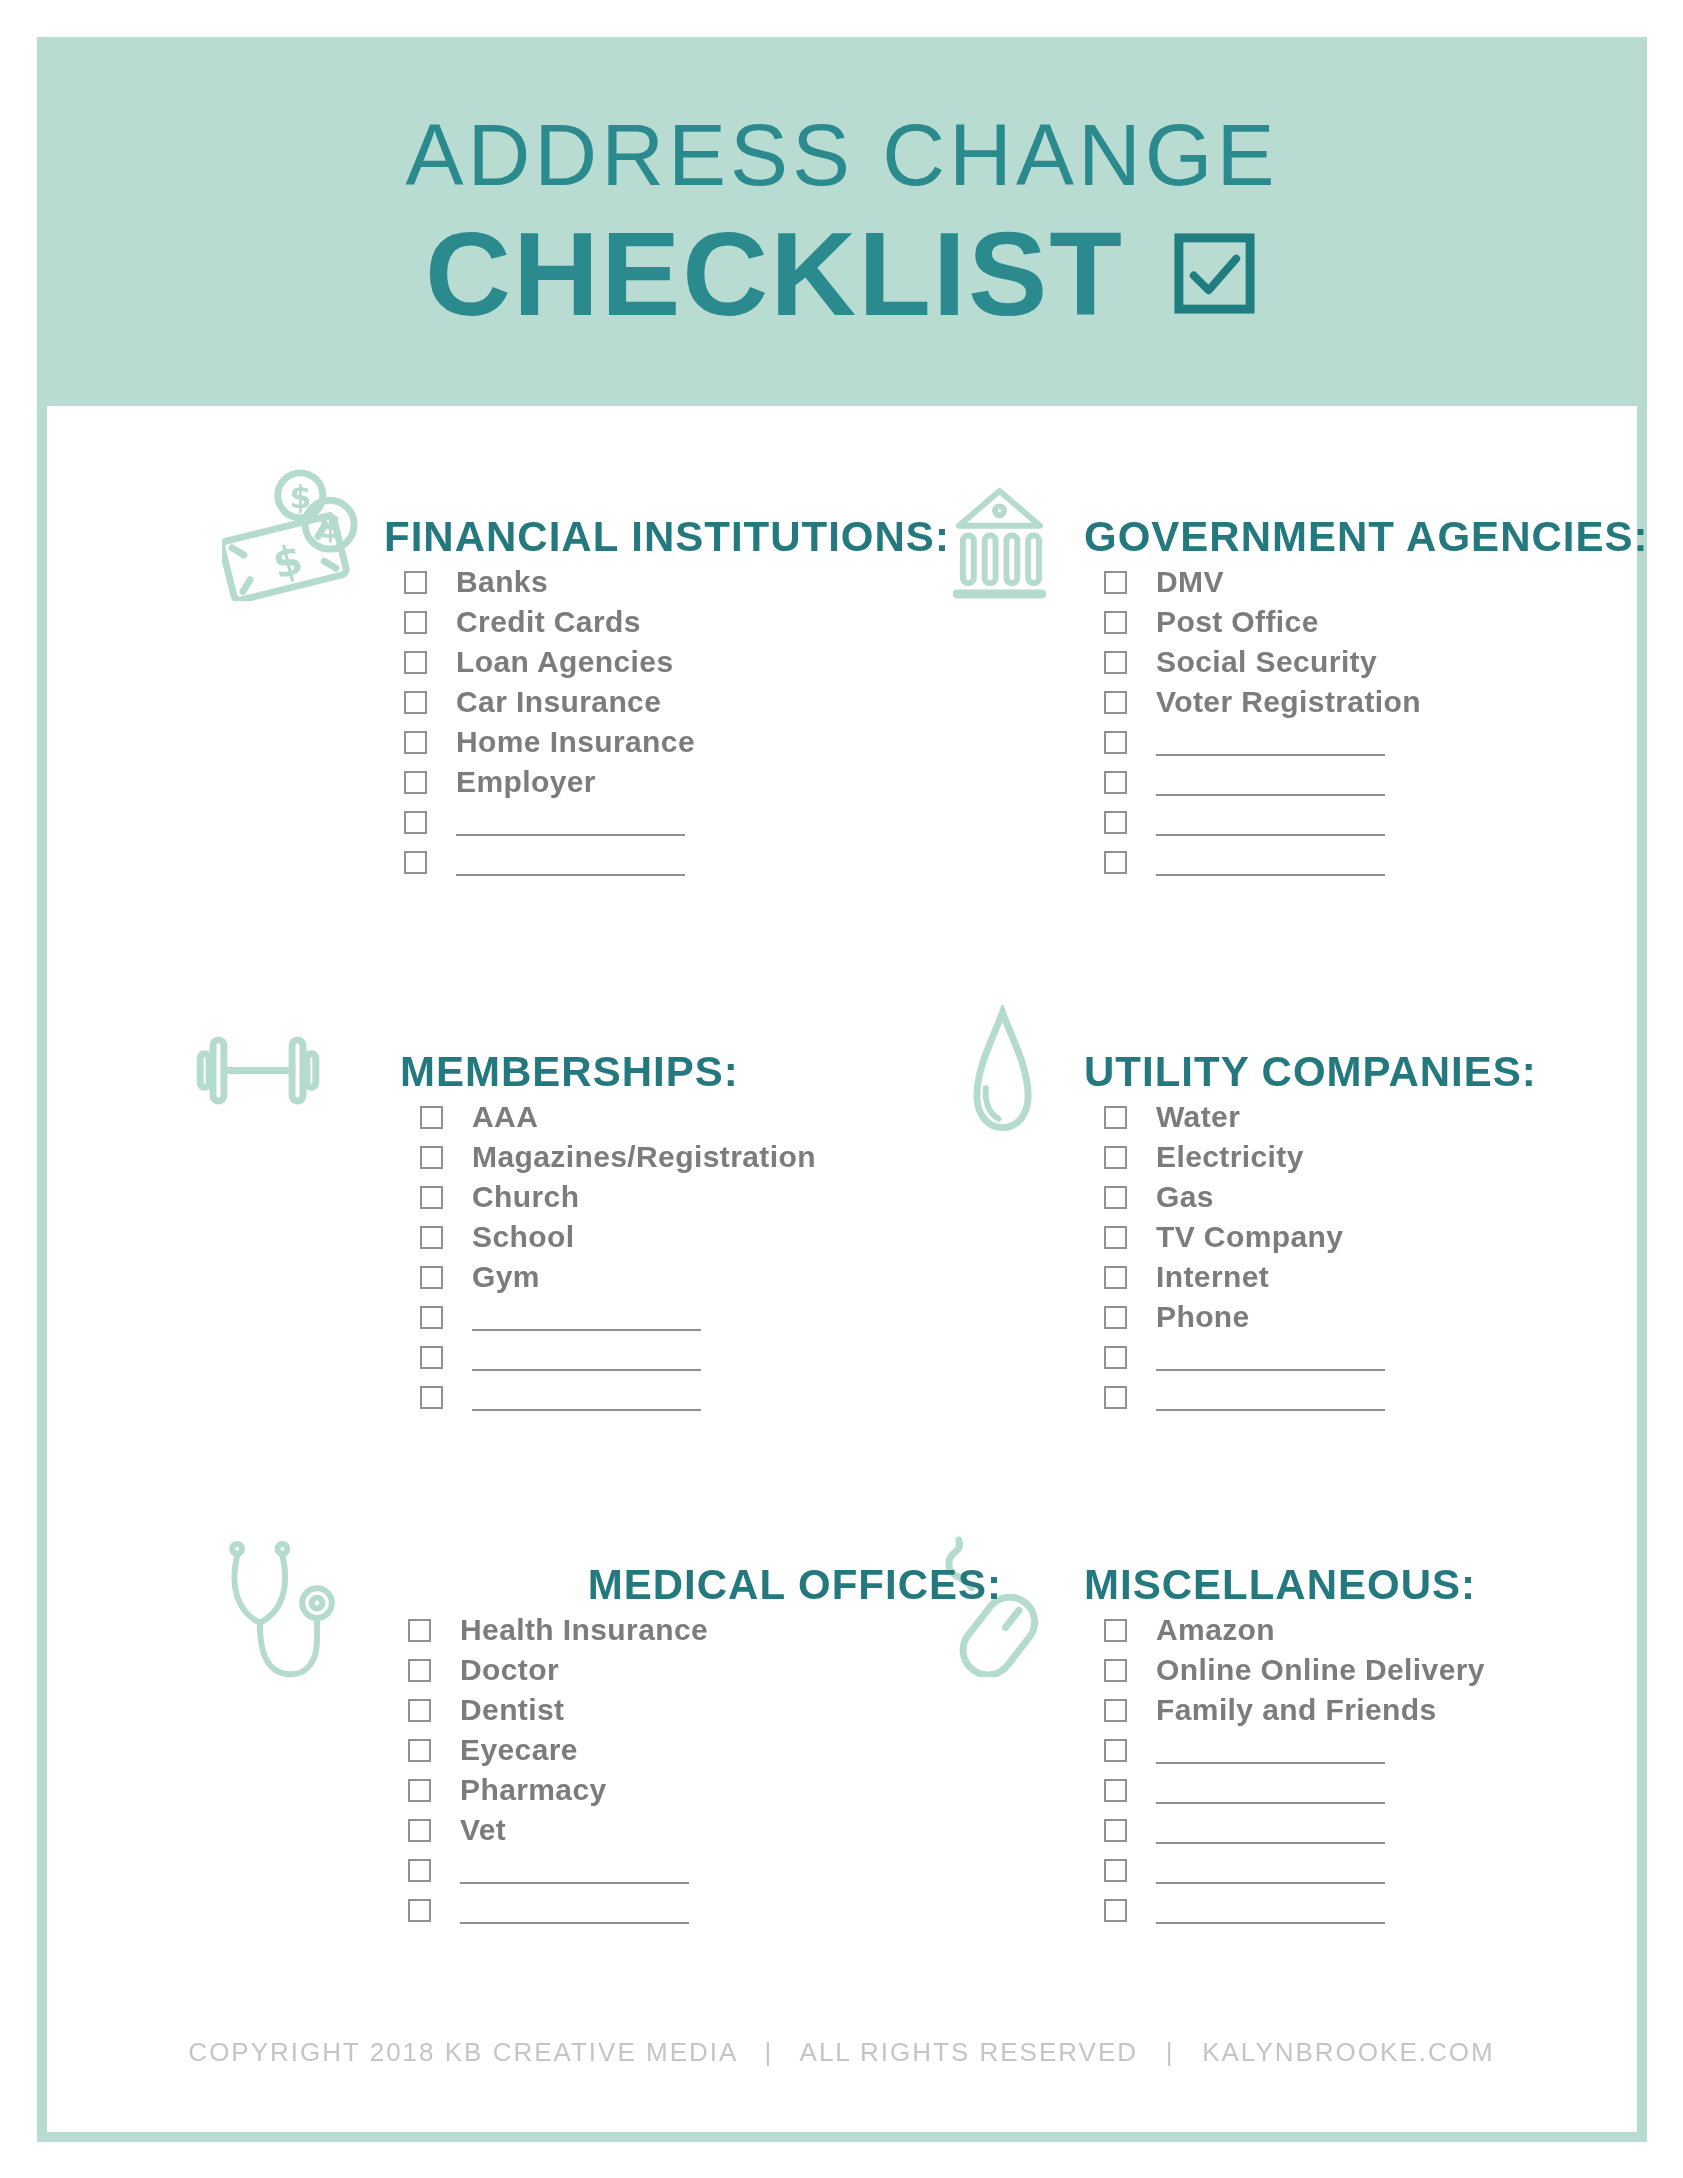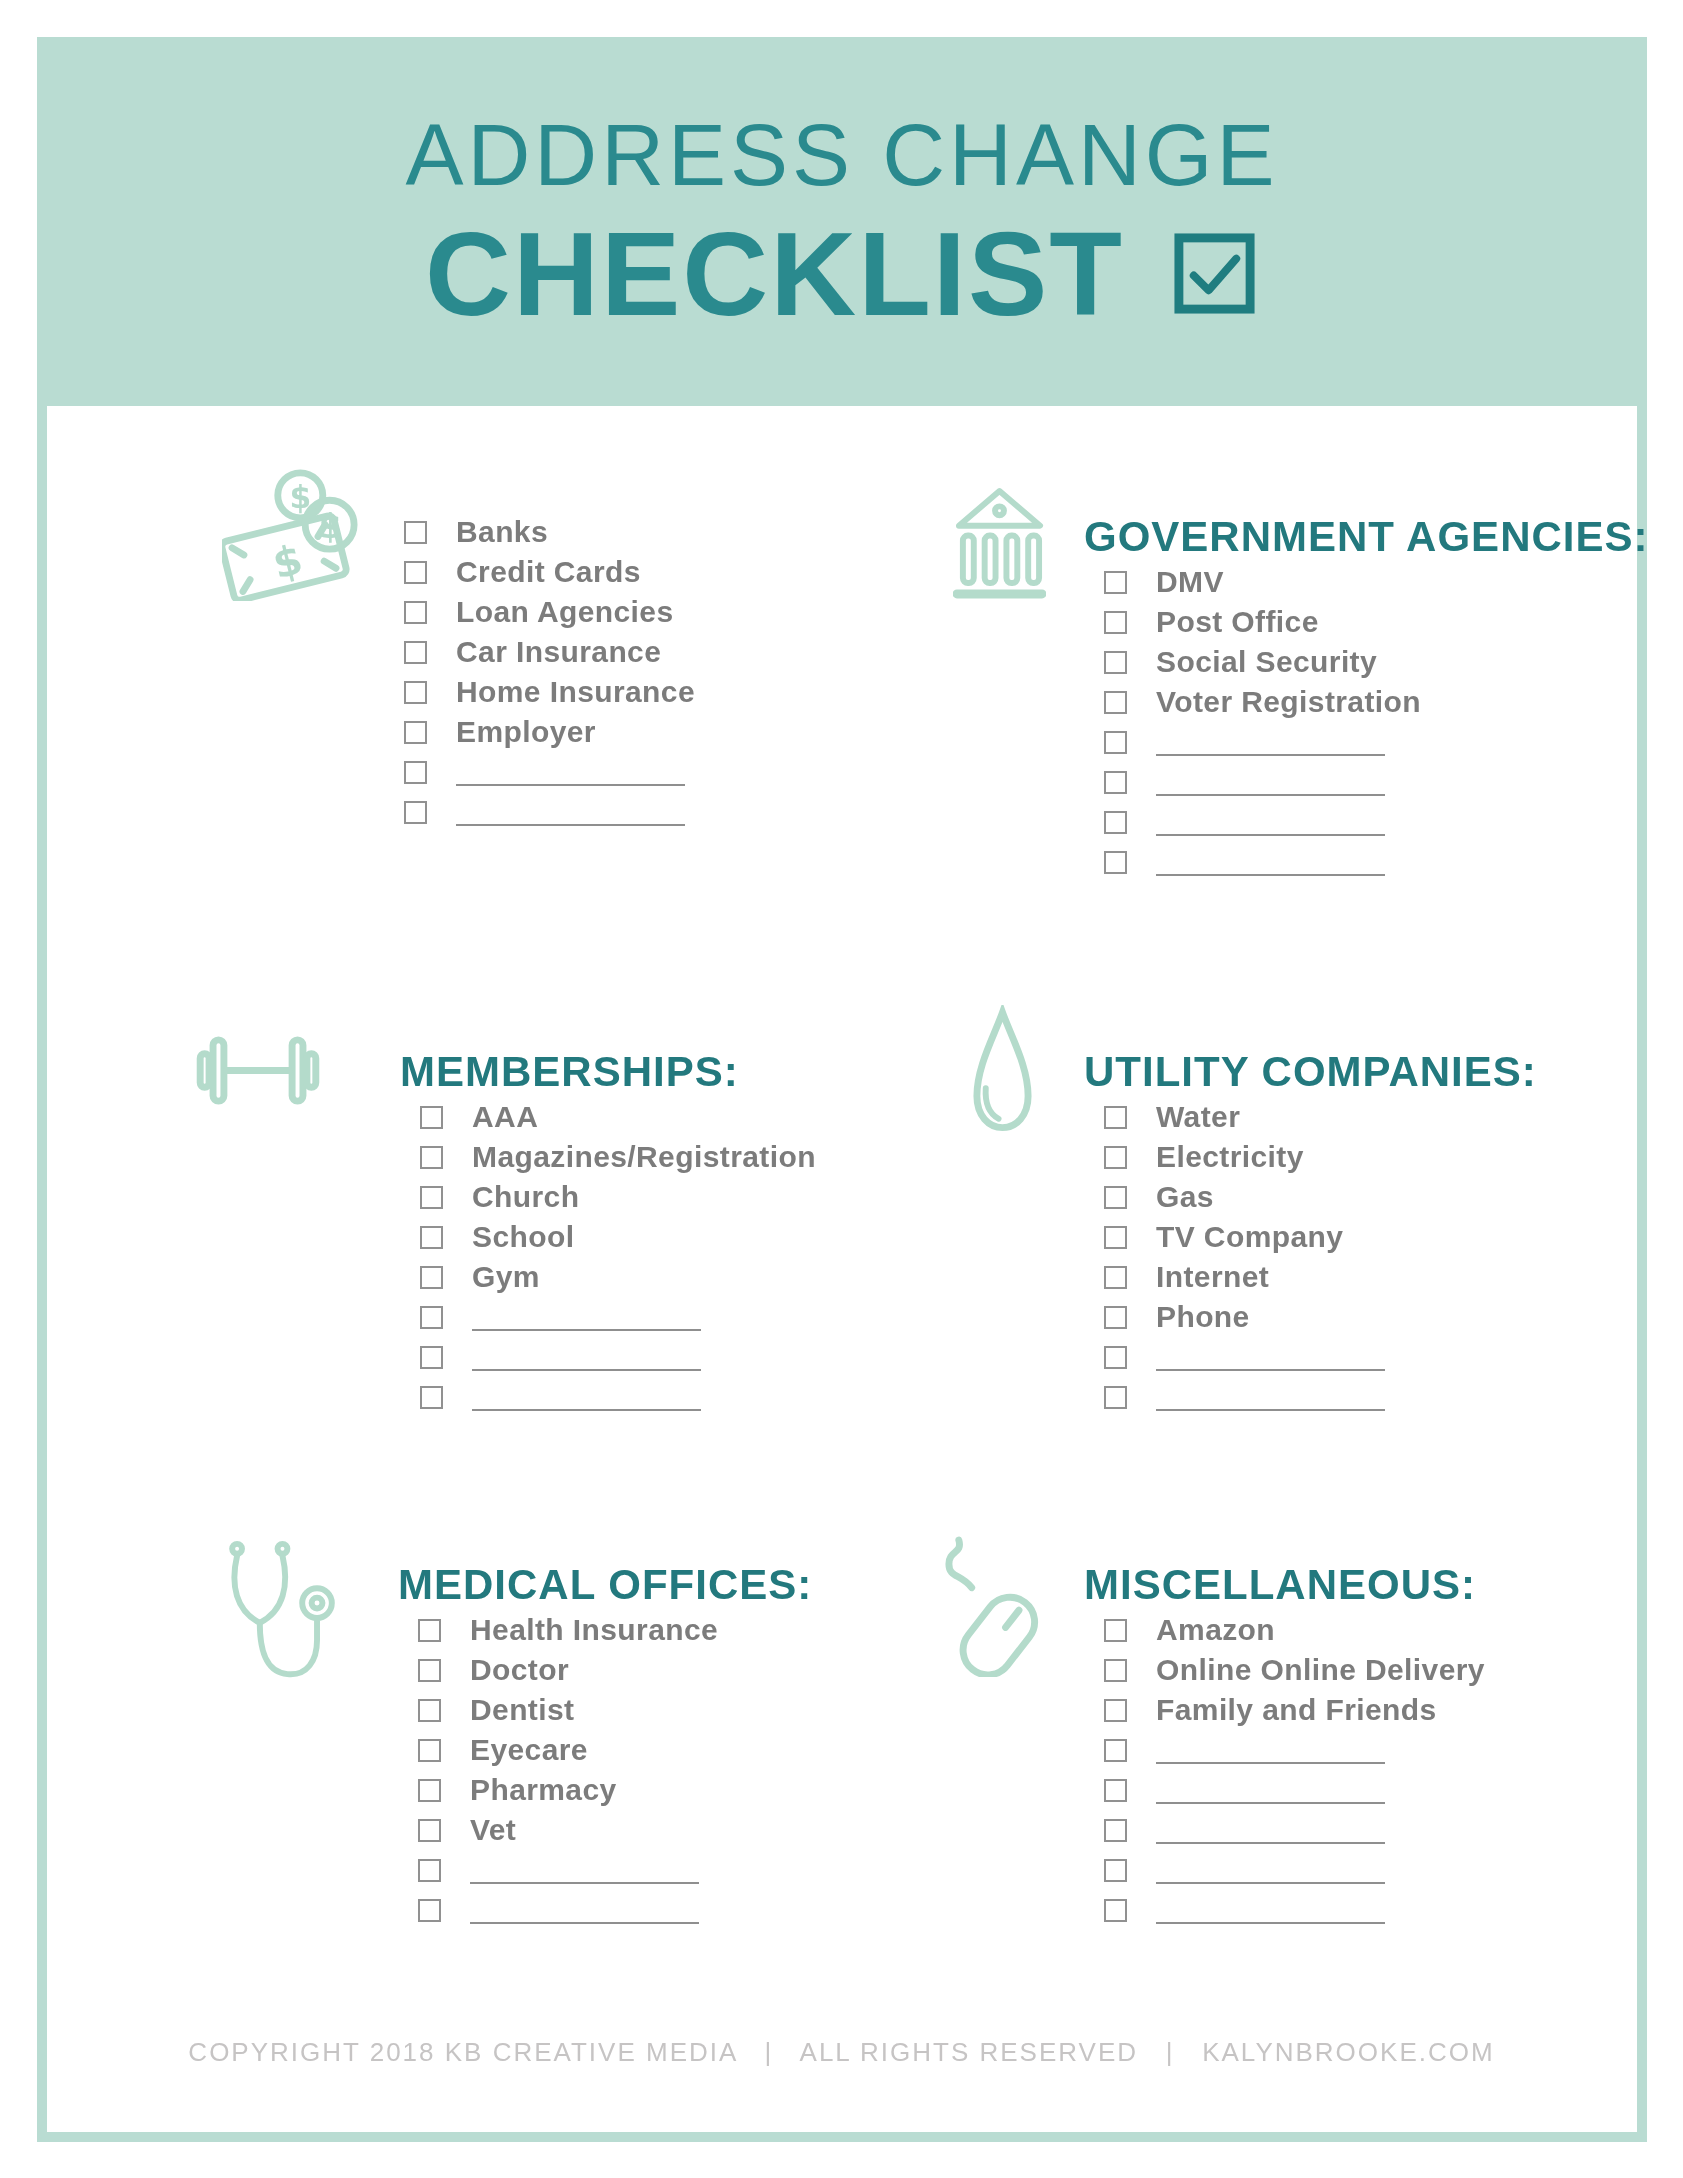--- a/index.html
+++ b/index.html
@@ -26,21 +26,21 @@
   #icon-money{left:222px;top:467px;}
   #icon-bank{left:953px;top:482px;}
   #icon-dumbbell{left:196px;top:1028px;}
   #icon-drop{left:970px;top:1005px;}
   #icon-steth{left:224px;top:1534px;}
   #icon-mouse{left:939px;top:1536px;}
   #sec-financial{left:384px;top:512px;}
   #sec-government{left:1084px;top:512px;}
   #sec-memberships{left:400px;top:1047px;}
   #sec-utilities{left:1084px;top:1047px;}
-  #sec-medical{left:398px;top:1560px;}
+  #sec-medical{left:388px;top:1560px;text-align:right;}
   #sec-misc{left:1084px;top:1560px;}
   .footer{position:absolute;left:0;right:0;top:2037px;text-align:center;
           font-size:26px;color:#c6c4c4;letter-spacing:2px;white-space:pre;}
 </style>
 </head>
 <body>
 
 <div class="page">
   <div class="frame"></div>
 
@@ -126,20 +126,21 @@
         <g transform="rotate(38 61 100)">
           <rect x="36" y="58" width="50" height="86" rx="25"></rect>
           <line x1="61" y1="68" x2="61" y2="90"></line>
         </g>
         <path d="M33,52 C22,38 10,42 10,28 C10,14 24,18 20,4"></path>
       </g>
     </svg>
   </div>
 
   <div class="section" id="sec-financial">
+    <h2>FINANCIAL INSTITUTIONS:</h2>
     <ul class="items-a">
 
     <li class="filled">
           <span class="cb"></span>
           <span class="label">Banks</span>
 
         </li>
         <li class="filled">
           <span class="cb"></span>
           <span class="label">Credit Cards</span>

